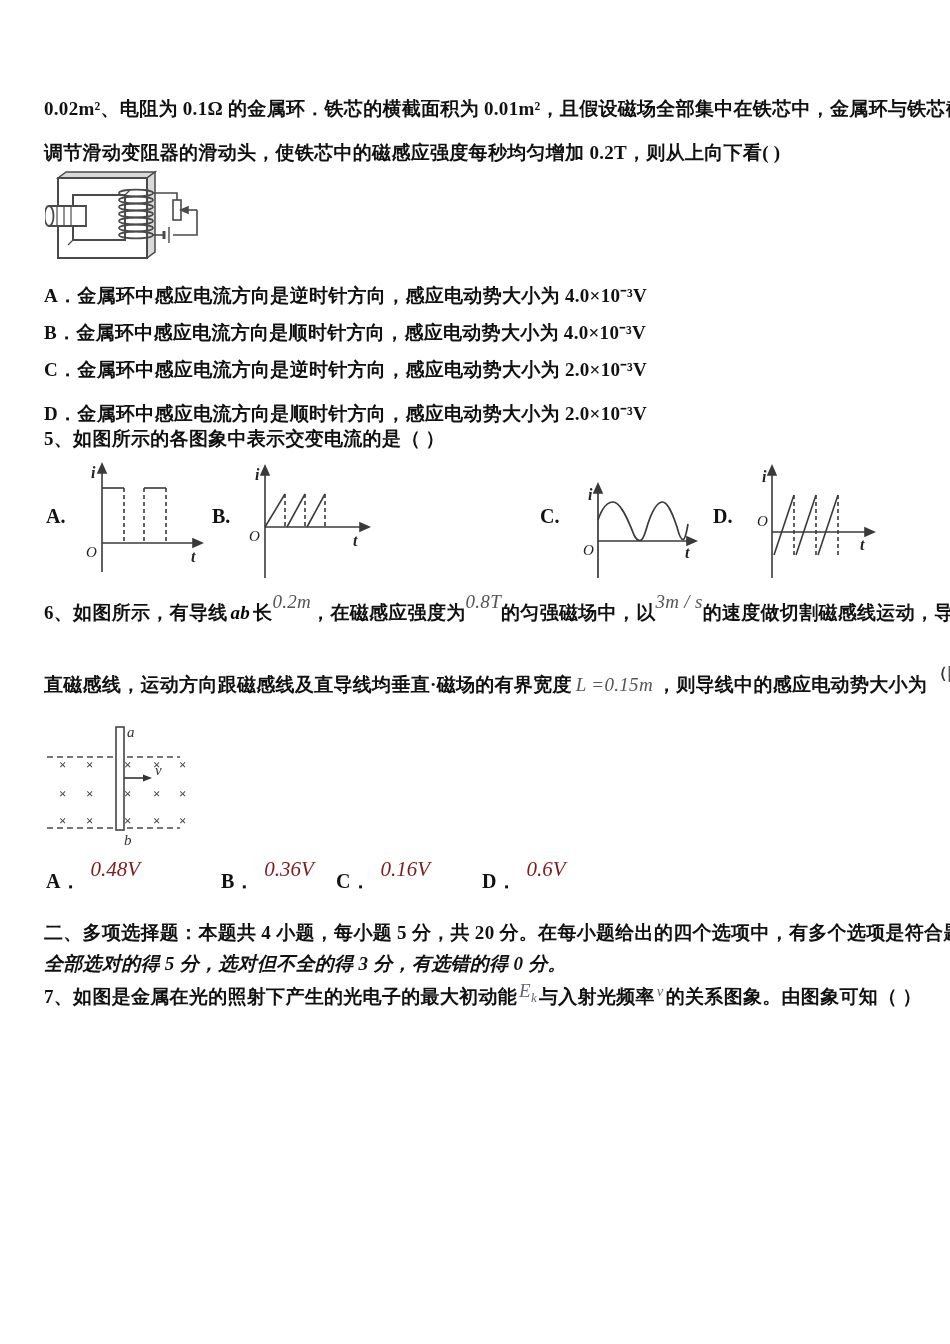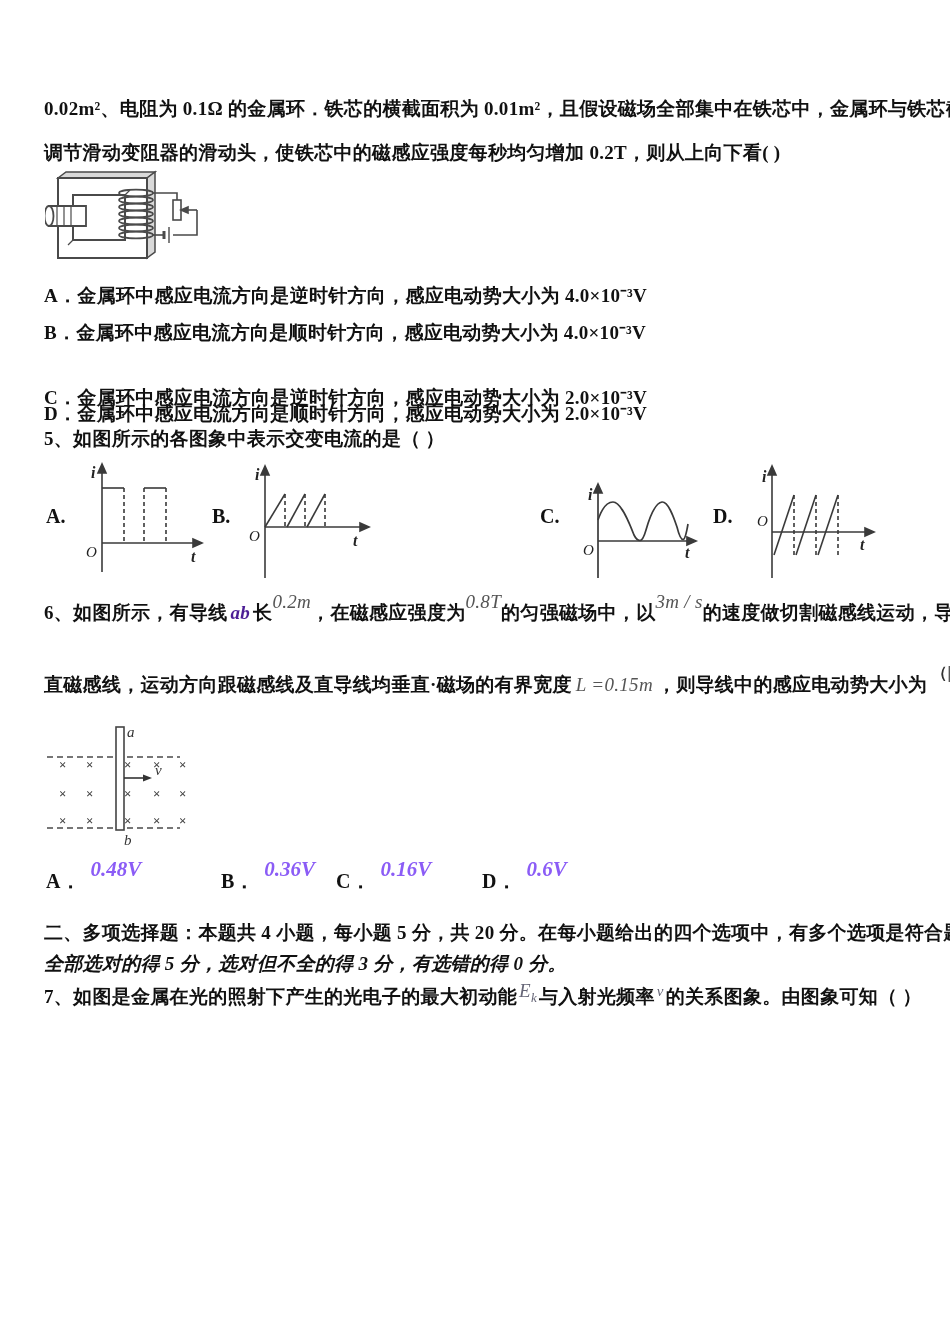--- a/index.html
+++ b/index.html
@@ -5,26 +5,26 @@
   html,body{margin:0;padding:0;}
   body{width:950px;height:1344px;background:#ffffff;position:relative;overflow:hidden;
        font-family:"Liberation Serif",serif;}
   .abs{position:absolute;}
   .cjk{font-family:"Liberation Serif",serif;font-weight:700;font-size:19px;color:#111;
        letter-spacing:.3px;white-space:nowrap;}
   .math{font-family:"Liberation Serif",serif;font-style:italic;font-weight:400;
         color:#555;font-size:19px;white-space:nowrap;}
   .raised{display:inline-block;transform:translateY(-11px);margin:0 0;}
   .raised2{display:inline-block;transform:translateY(-13px);margin:0 4px;font-size:16px;color:#333;}
-  .bi{font-style:italic;font-weight:700;color:#4c1d95;margin:0 3px;}
+  .bi{font-style:italic;font-weight:700;color:#000000;margin:0 3px;}
   .optline{white-space:nowrap;}
   .gLabel{font-weight:700;font-size:20px;color:#111;font-family:"Liberation Serif",serif;}
   .q6opt-label{font-weight:700;font-size:20px;color:#111;}
-  .q6opt-val{font-family:"Liberation Serif",serif;font-style:italic;color:#8b5cf6;font-size:21px;
-             display:inline-block;transform:translateY(-12px);margin-left:10px;font-weight:bold;}
+  .q6opt-val{font-family:"Liberation Serif",serif;font-style:italic;color:#7f1d1d;font-size:21px;
+             display:inline-block;transform:translateY(-12px);margin-left:10px;}
   svg{display:block;}
   svg text{font-family:"Liberation Serif",serif;}
   .axlbl{font-style:italic;font-weight:700;font-size:16px;fill:#222;}
   .olbl{font-style:italic;font-weight:400;font-size:15px;fill:#222;}
   .dlbl{font-style:italic;font-weight:400;font-size:15px;fill:#333;}
   .cross{font-size:13px;fill:#444;font-weight:700;}
 </style>
 </head>
 <body>
 
@@ -69,21 +69,21 @@
     <polygon points="136,42 143,39 143,45" fill="#4a4a4a"></polygon>
     <polyline points="152,42 152,67 128,67"></polyline>
     <line x1="124" y1="59" x2="124" y2="75" stroke-width="1.4"></line>
     <line x1="119" y1="63" x2="119" y2="71" stroke-width="3"></line>
     <polyline points="108,67 119,67"></polyline>
   </g>
 </svg>
 
 <div class="abs cjk optline" style="left:44px;top:282px;"><span>A．</span><span>金属环中感应电流方向是逆时针方向，感应电动势大小为 4.0×10⁻³V</span></div>
 <div class="abs cjk optline" style="left:44px;top:319px;"><span>B．</span><span>金属环中感应电流方向是顺时针方向，感应电动势大小为 4.0×10⁻³V</span></div>
-<div class="abs cjk optline" style="left:44px;top:356px;margin-top:28px;"><span>C．</span><span>金属环中感应电流方向是逆时针方向，感应电动势大小为 2.0×10⁻³V</span></div>
+<div class="abs cjk optline" style="left:44px;top:356px;"><span>C．</span><span>金属环中感应电流方向是逆时针方向，感应电动势大小为 2.0×10⁻³V</span></div>
 <div class="abs cjk optline" style="left:44px;top:392px;margin-top:8px;"><span>D．</span><span>金属环中感应电流方向是顺时针方向，感应电动势大小为 2.0×10⁻³V</span></div>
 
 <div class="abs cjk" style="left:44px;top:426px;">5、如图所示的各图象中表示交变电流的是（  ）</div>
 
 <div class="abs gLabel" style="left:46px;top:505px;">A.</div>
 <svg class="abs" style="left:78px;top:460px;" width="135" height="120" viewBox="0 0 135 120">
   <g stroke="#3a3a3a" fill="none" stroke-width="1.6">
     <line x1="24" y1="8" x2="24" y2="112"></line>
     <polygon points="24,4 20,13 28,13" fill="#3a3a3a"></polygon>
     <line x1="24" y1="83" x2="120" y2="83"></line>

